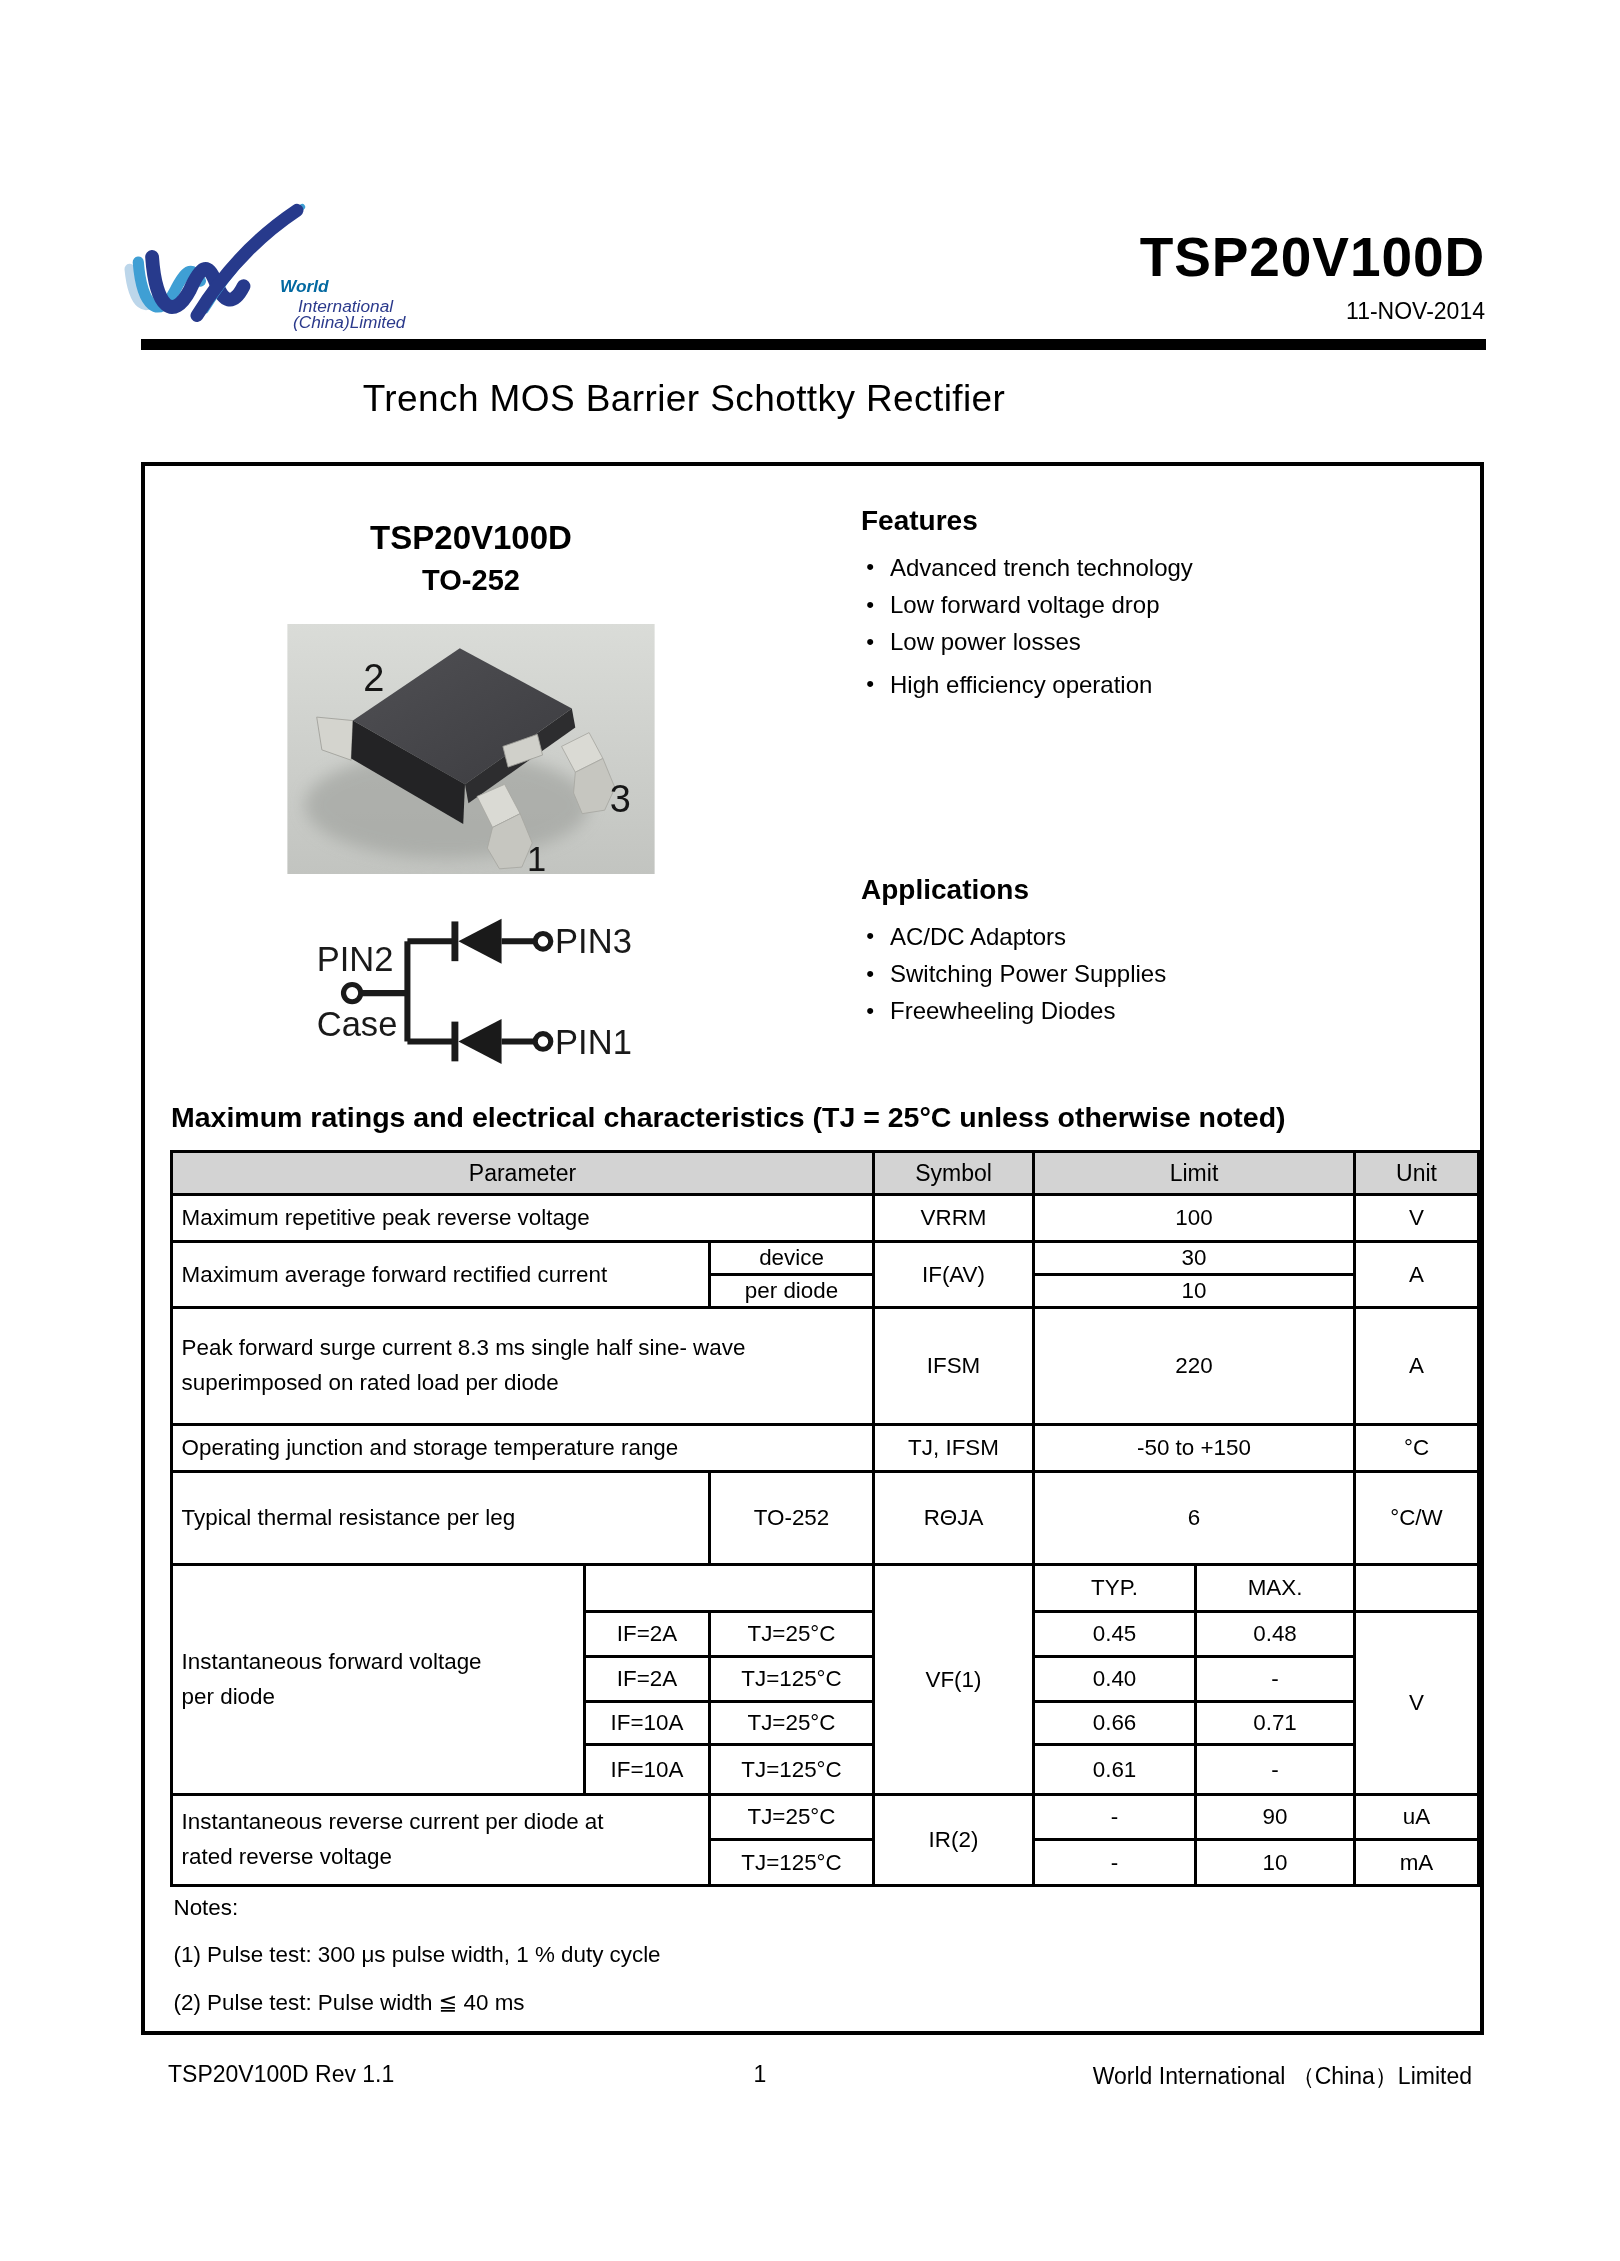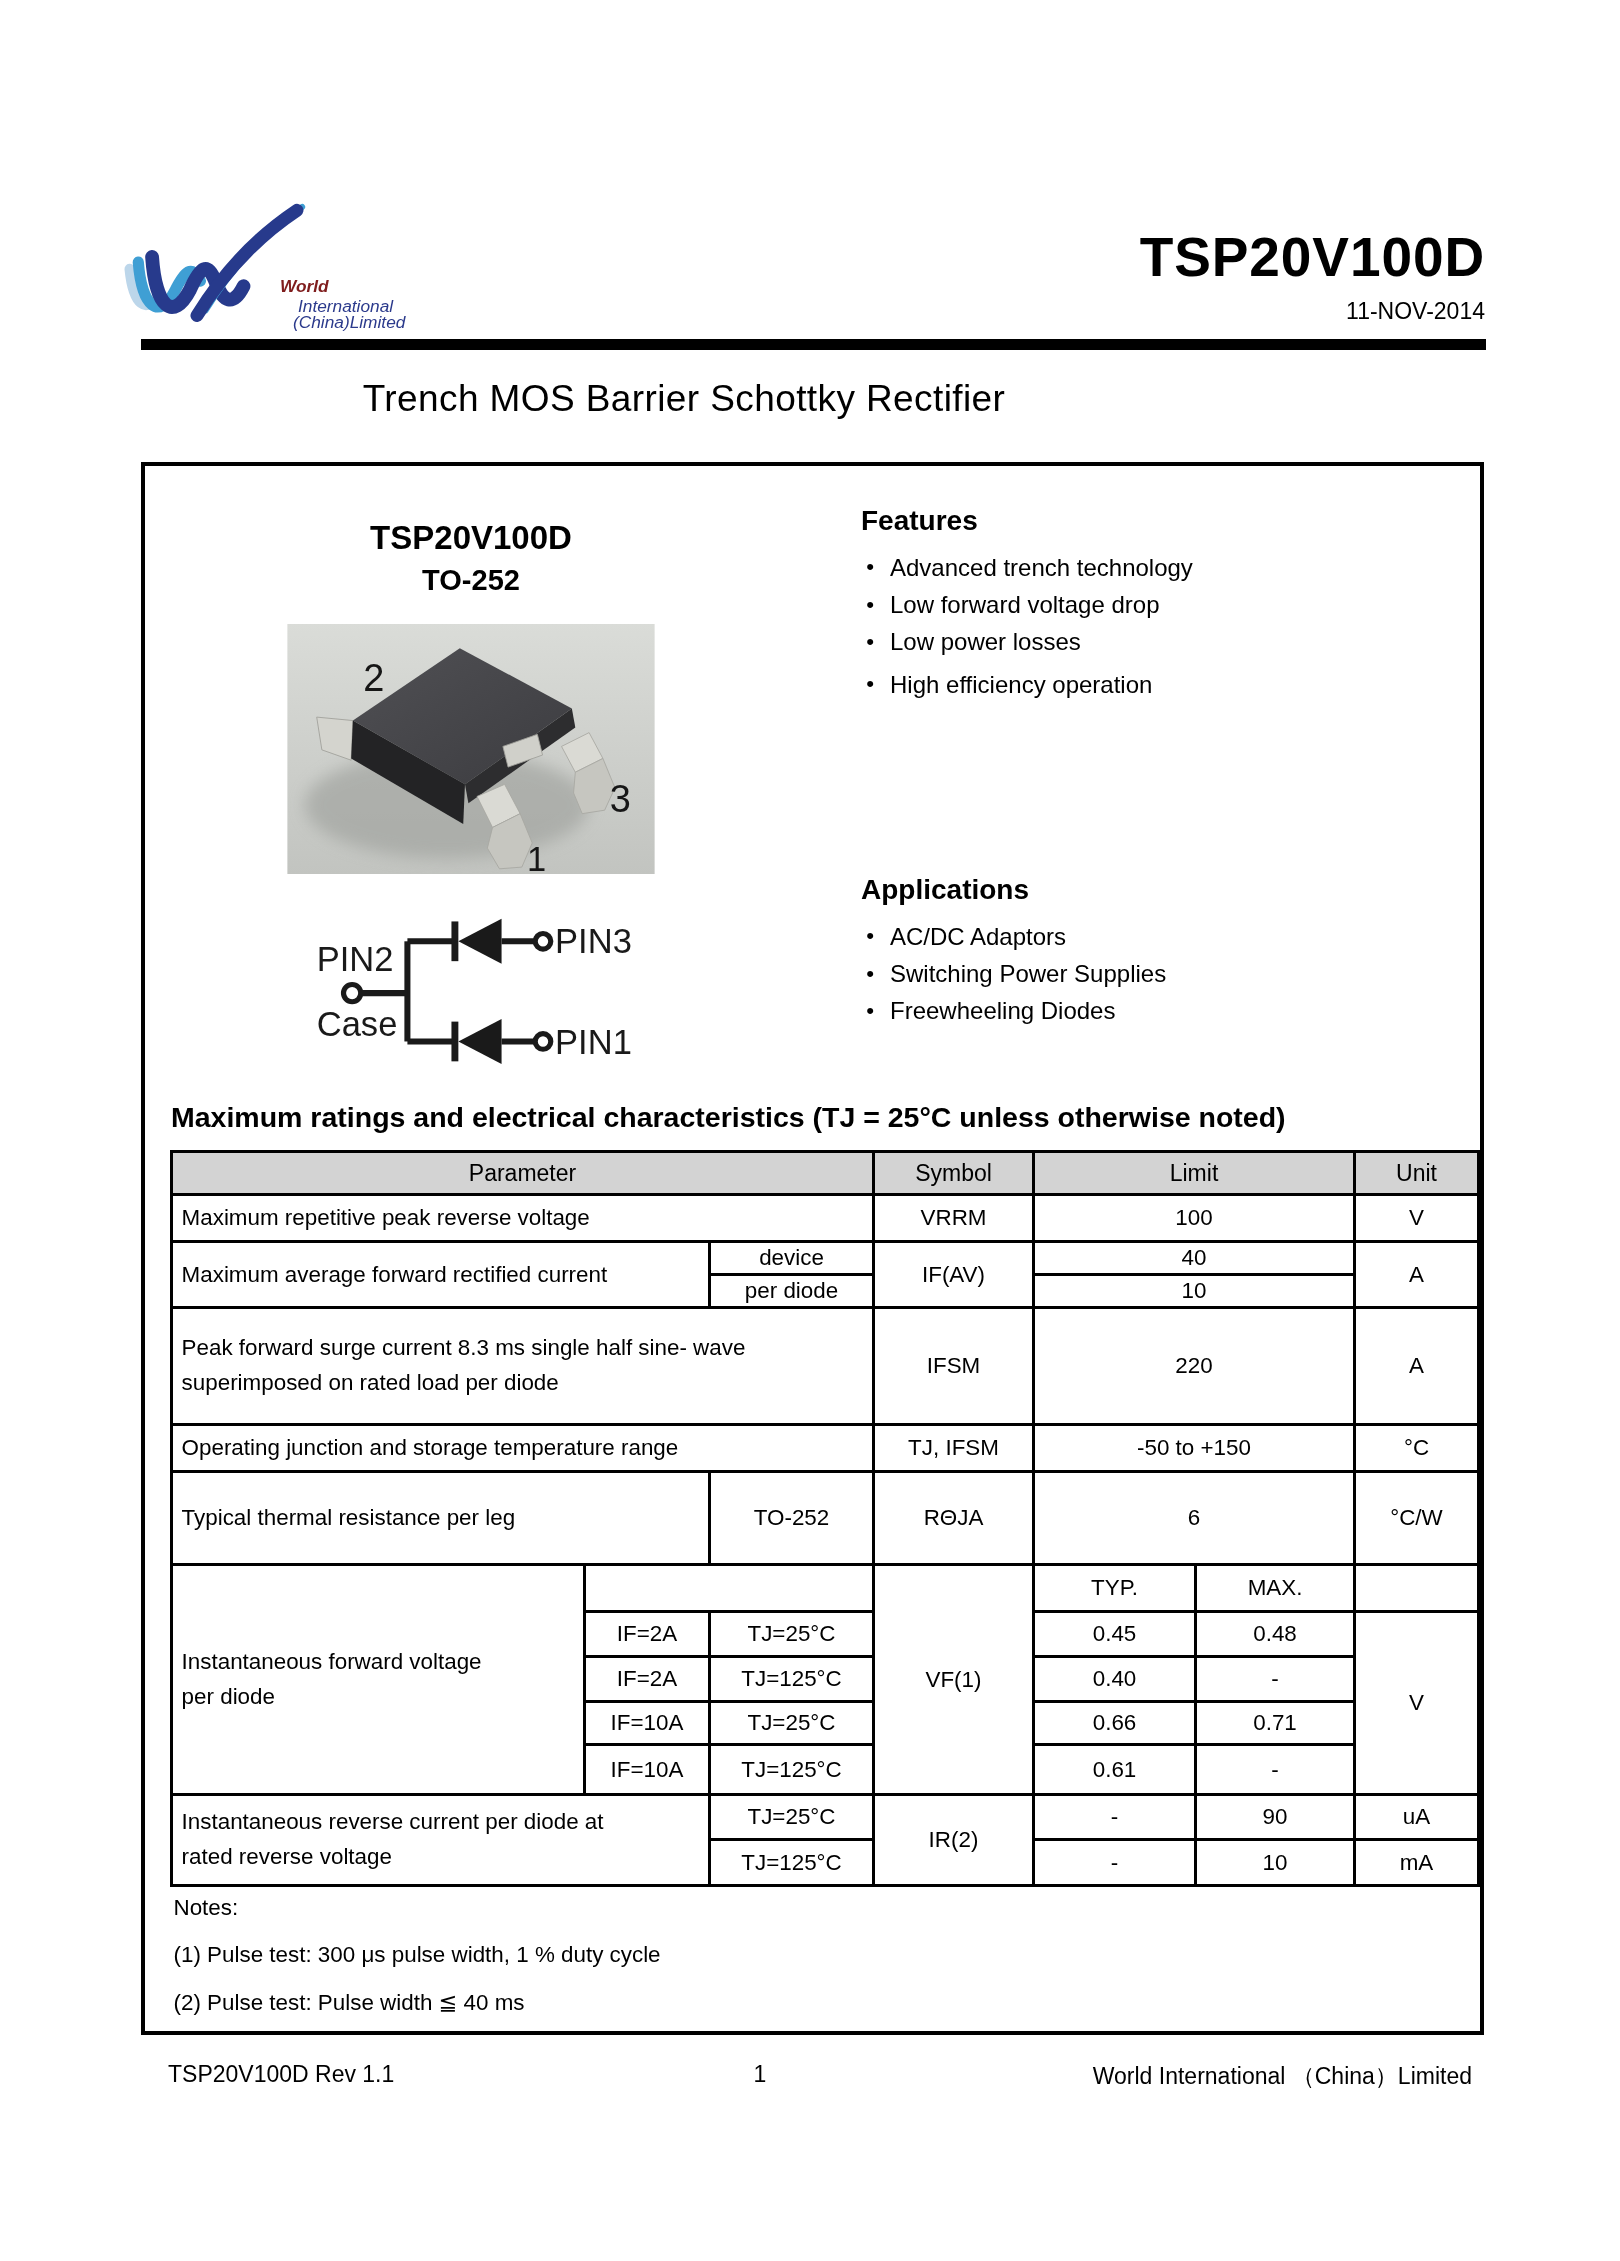--- a/index.html
+++ b/index.html
@@ -6,21 +6,21 @@
   html,body { background:#888; }
   .page {
     position:relative; width:1621px; height:2261px; background:#ffffff;
     font-family:"Liberation Sans", sans-serif; color:#000; overflow:hidden;
     margin:0 auto;
   }
   
   .logo { position:absolute; left:119px; top:200px; width:311px; height:142px; }
   .logo svg { position:absolute; left:0; top:0; }
   .logo-text { position:absolute; font-style:italic; font-size:17.3px; line-height:1; white-space:nowrap; }
-  .logo-word1 { left:161px; top:78px;  color:#7f1d1d; font-weight:bold; }
+  .logo-word1 { left:161px; top:78px;  color:#0369a1; font-weight:bold; }
   .logo-word2 { left:179px; top:98px; color:#2b3a8c; }
   .logo-word3 { left:174px; top:114px; color:#2b3a8c; }
   .part-number { position:absolute; right:136px; top:230px; font-size:55px; font-weight:bold; letter-spacing:0.9px; line-height:1; }
   .doc-date   { position:absolute; right:136px; top:300px; font-size:23px; line-height:1; }
   .top-rule   { position:absolute; left:141px; top:339px; width:1345px; height:11.2px; background:#000; }
   .doc-title  { position:absolute; left:0; top:378px; width:1368px; text-align:center; font-size:37px; font-weight:400; letter-spacing:0.4px; }
 
   
   .content-box { position:absolute; left:141px; top:462px; width:1343px; height:1573px; border:4.3px solid #000; }
 
@@ -189,21 +189,21 @@
         <tr style="height:47px">
           <td colspan="3" class="pl">Maximum repetitive peak reverse voltage</td>
           <td>VRRM</td>
           <td colspan="2">100</td>
           <td>V</td>
         </tr>
         <tr style="height:33px">
           <td rowspan="2" colspan="2" class="pl">Maximum average forward rectified current</td>
           <td>device</td>
           <td rowspan="2">IF(AV)</td>
-          <td colspan="2">40</td>
+          <td colspan="2">30</td>
           <td rowspan="2">A</td>
         </tr>
         <tr style="height:33px">
           <td>per diode</td>
           <td colspan="2">10</td>
         </tr>
         <tr style="height:117px">
           <td colspan="3" class="pl wrap-ifsm">Peak forward surge current 8.3 ms single half sine- wave superimposed on rated load per diode</td>
           <td>IFSM</td>
           <td colspan="2">220</td>

